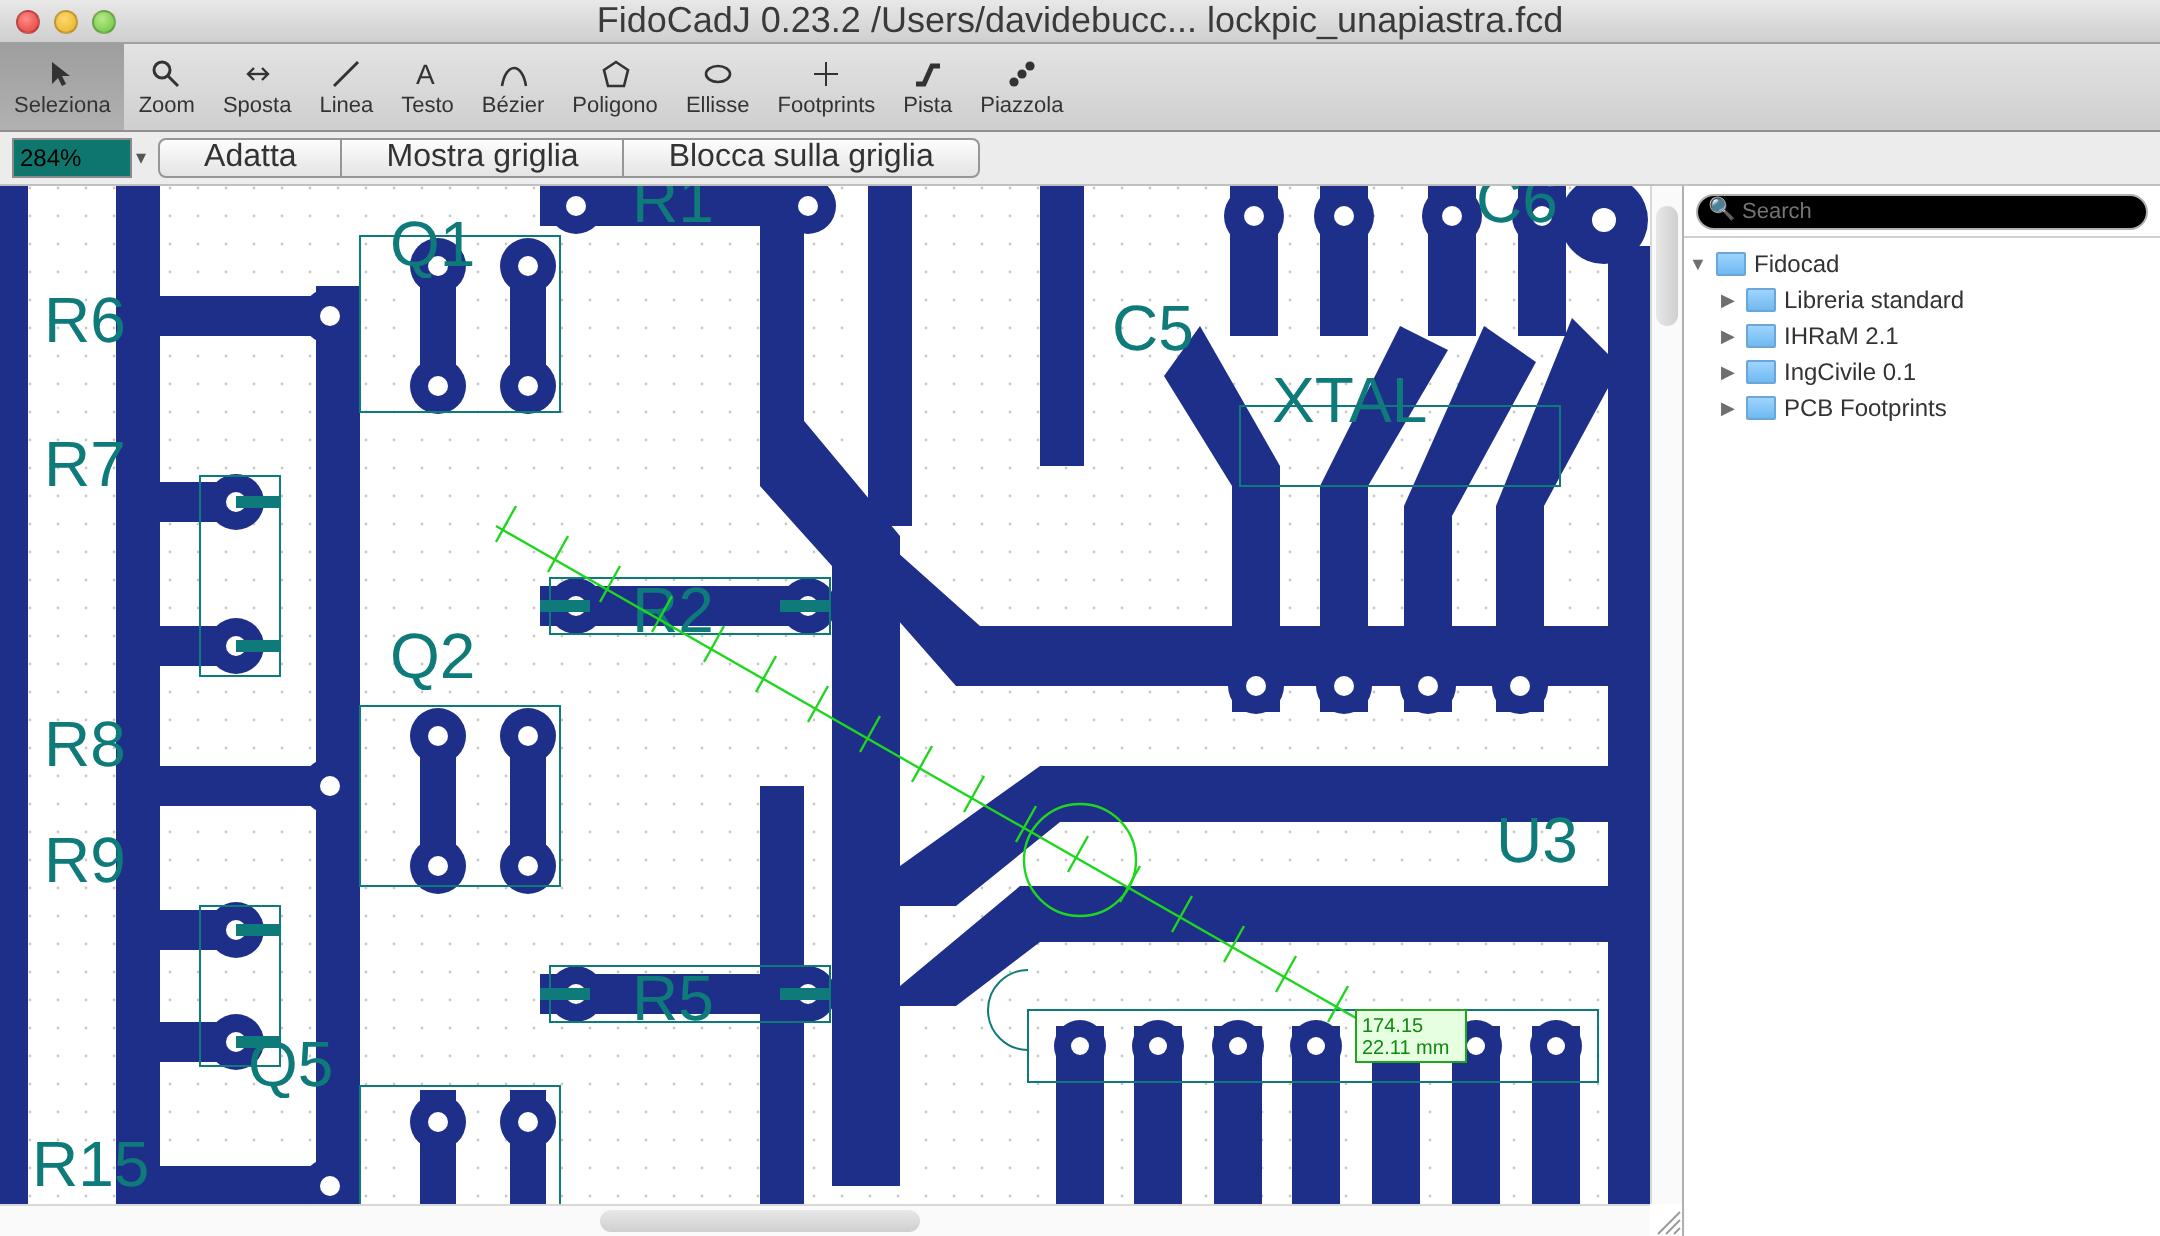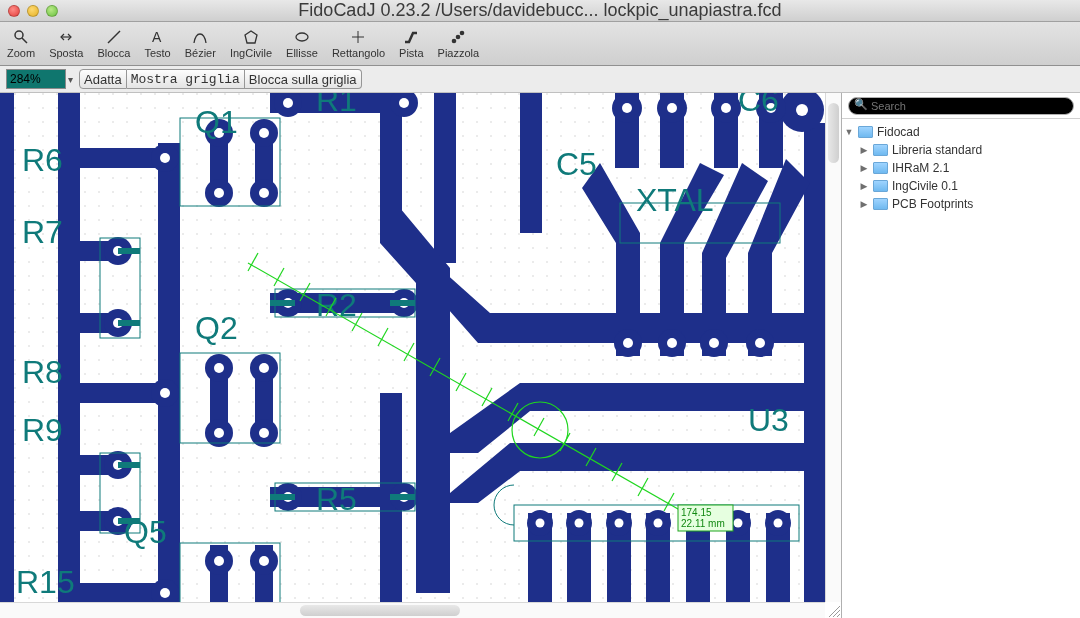--- a/index.html
+++ b/index.html
@@ -17,23 +17,23 @@
 
 .toolbar { height: 44px; background: linear-gradient(#e3e3e3, #cfcfcf); display: flex; align-items: center; border-bottom: 1px solid #909090;}
 .tool { display: flex; flex-direction: column; align-items: center; justify-content: center; font-size: 11px; color: #333; padding: 2px 7px; height: 100%; gap: 1px;}
 .tool.selected { background: linear-gradient(#9e9e9e, #b1b1b1); }
 .tool-icon { height: 18px; width: 100%; display: flex; align-items: center; justify-content: center;}
 
 
 .secondbar { height: 27px; display: flex; align-items: center; padding: 2px 6px; gap: 6px; background: #ececec; border-bottom: 1px solid #c0c0c0; }
 .zoom-input { width: 60px; height: 20px; font-size: 12px; background: #0f766e; border: 1px solid #8a8a8a; padding: 1px 3px;}
 .seg { display: flex;}
-.seg button { height: 20px; font-size: 13px; background: linear-gradient(#fdfdfd,#e4e4e4); border: 1px solid #969696; padding: 0 4px; color: #333;}
+.seg button { height: 20px; font-size: 16px; background: linear-gradient(#fdfdfd,#e4e4e4); border: 1px solid #969696; padding: 0 22px; color: #333;}
 .seg button:first-child { border-radius: 4px 0 0 4px; }
-.seg button:nth-child(2) { border-left: none; font-family: Liberation Mono, monospace; }
+.seg button:nth-child(2) { border-left: none; }
 .seg button:last-child { border-radius: 0 4px 4px 0; border-left: none;}
 .layersel { width: 170px; height: 20px; background: linear-gradient(#fdfdfd,#e4e4e4); border: 1px solid #969696; border-radius: 4px; display: flex; align-items: center; padding: 0 6px; font-size: 12px; color: #333; gap: 6px;}
 .swatch { width: 14px; height: 14px; background: #000; }
 .coords { margin-left: auto; font-size: 13px; color: #333; padding-right: 20px;}
 
 
 .main { position: absolute; top: 93px; left: 0; right: 0; bottom: 0; display: flex;}
 .canvas-wrap { position: relative; width: 842px; height: 100%; border-right: 1px solid #b0b0b0; background: #fff;}
 .canvas-inner { position: absolute; left: 0; top: 0; right: 16px; bottom: 16px; overflow: hidden; background: #fff;}
 .canvas-inner svg { width: 826px; height: 509px; display: block;}
@@ -64,20 +64,28 @@
 <div class="titlebar">
   <div class="traffic">
     <span class="tr-close"></span>
     <span class="tr-min"></span>
     <span class="tr-max"></span>
   </div>
   <div class="title">FidoCadJ 0.23.2 /Users/davidebucc...  lockpic_unapiastra.fcd</div>
 </div>
 
 <div class="toolbar" id="toolbar">
+    <div class="tool selected">
+      <div class="tool-icon">
+        <svg width="16" height="16">
+          <path d="M3 2 L3 13 L6 10 L8 14 L10 13 L8 9 L12 9 Z" fill="#333"></path>
+        </svg>
+      </div>
+      <span>Seleziona</span>
+    </div>
     <div class="tool">
       <div class="tool-icon">
         <svg width="16" height="16">
           <circle cx="6" cy="6" r="4" fill="none" stroke="#333" stroke-width="1.5"></circle>
           <line x1="9" y1="9" x2="14" y2="14" stroke="#333" stroke-width="1.5"></line>
         </svg>
       </div>
       <span>Zoom</span>
     </div>
     <div class="tool">
@@ -91,21 +99,21 @@
         </svg>
       </div>
       <span>Sposta</span>
     </div>
     <div class="tool">
       <div class="tool-icon">
         <svg width="16" height="16">
           <line x1="2" y1="14" x2="14" y2="2" stroke="#333" stroke-width="1.5"></line>
         </svg>
       </div>
-      <span>Blocca</span>
+      <span>Linea</span>
     </div>
     <div class="tool">
       <div class="tool-icon">
         <svg width="16" height="16">
           <text x="2" y="13" font-size="14" font-family="serif" fill="#333">A</text>
         </svg>
       </div>
       <span>Testo</span>
     </div>
     <div class="tool">
@@ -115,38 +123,38 @@
         </svg>
       </div>
       <span>Bézier</span>
     </div>
     <div class="tool">
       <div class="tool-icon">
         <svg width="16" height="16">
           <polygon points="8,2 14,6 12,14 4,14 2,6" fill="none" stroke="#333" stroke-width="1.3"></polygon>
         </svg>
       </div>
-      <span>IngCivile</span>
+      <span>Poligono</span>
     </div>
     <div class="tool">
       <div class="tool-icon">
         <svg width="16" height="16">
           <ellipse cx="8" cy="8" rx="6" ry="4" fill="none" stroke="#333" stroke-width="1.3"></ellipse>
         </svg>
       </div>
       <span>Ellisse</span>
     </div>
     <div class="tool">
       <div class="tool-icon">
         <svg width="16" height="16">
           <line x1="2" y1="8" x2="14" y2="8" stroke="#333"></line>
           <line x1="8" y1="2" x2="8" y2="14" stroke="#333"></line>
         </svg>
       </div>
-      <span>Rettangolo</span>
+      <span>Footprints</span>
     </div>
     <div class="tool">
       <div class="tool-icon">
         <svg width="16" height="16">
           <path d="M2 13 L6 13 L10 4 L14 4" fill="none" stroke="#333" stroke-width="2.5"></path>
         </svg>
       </div>
       <span>Pista</span>
     </div>
     <div class="tool">

